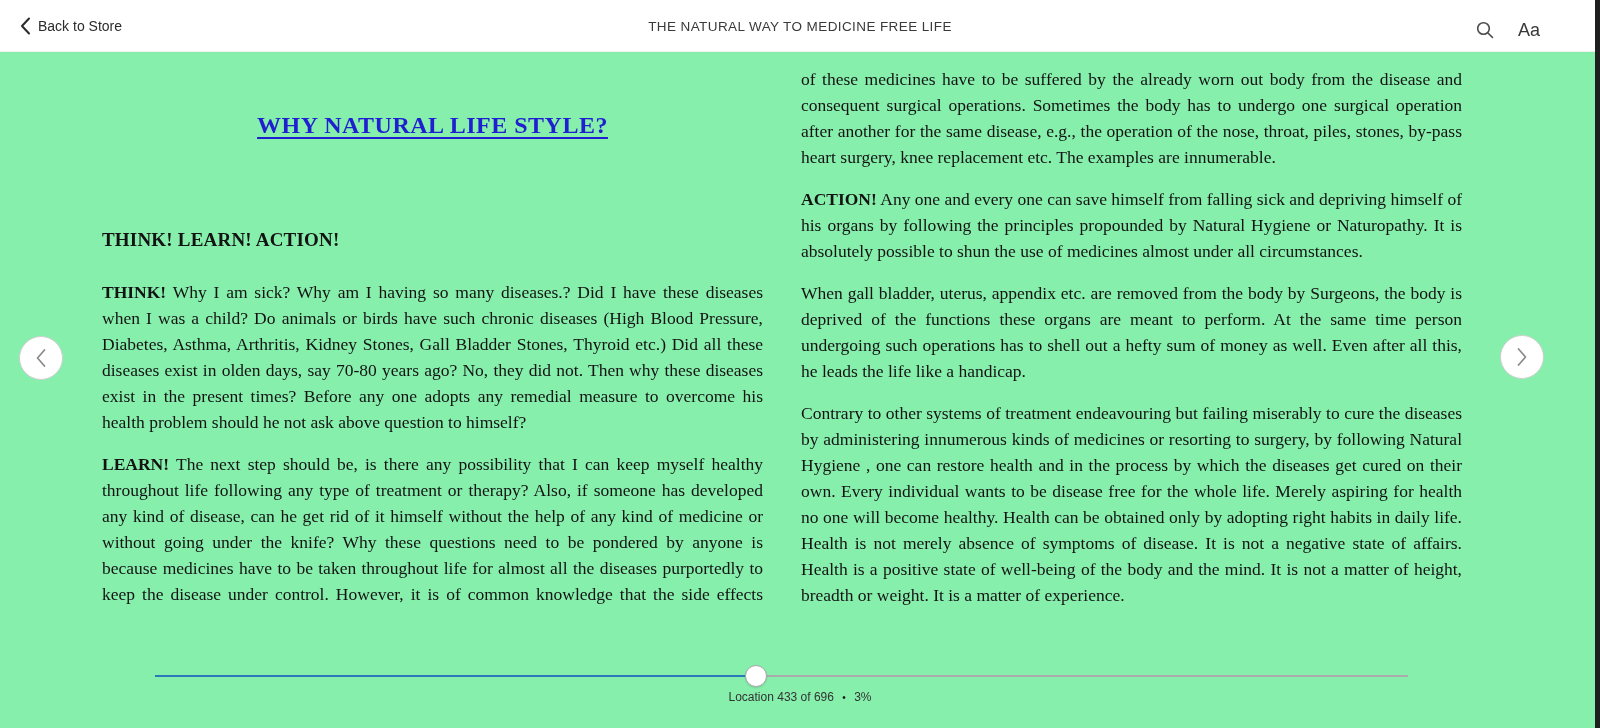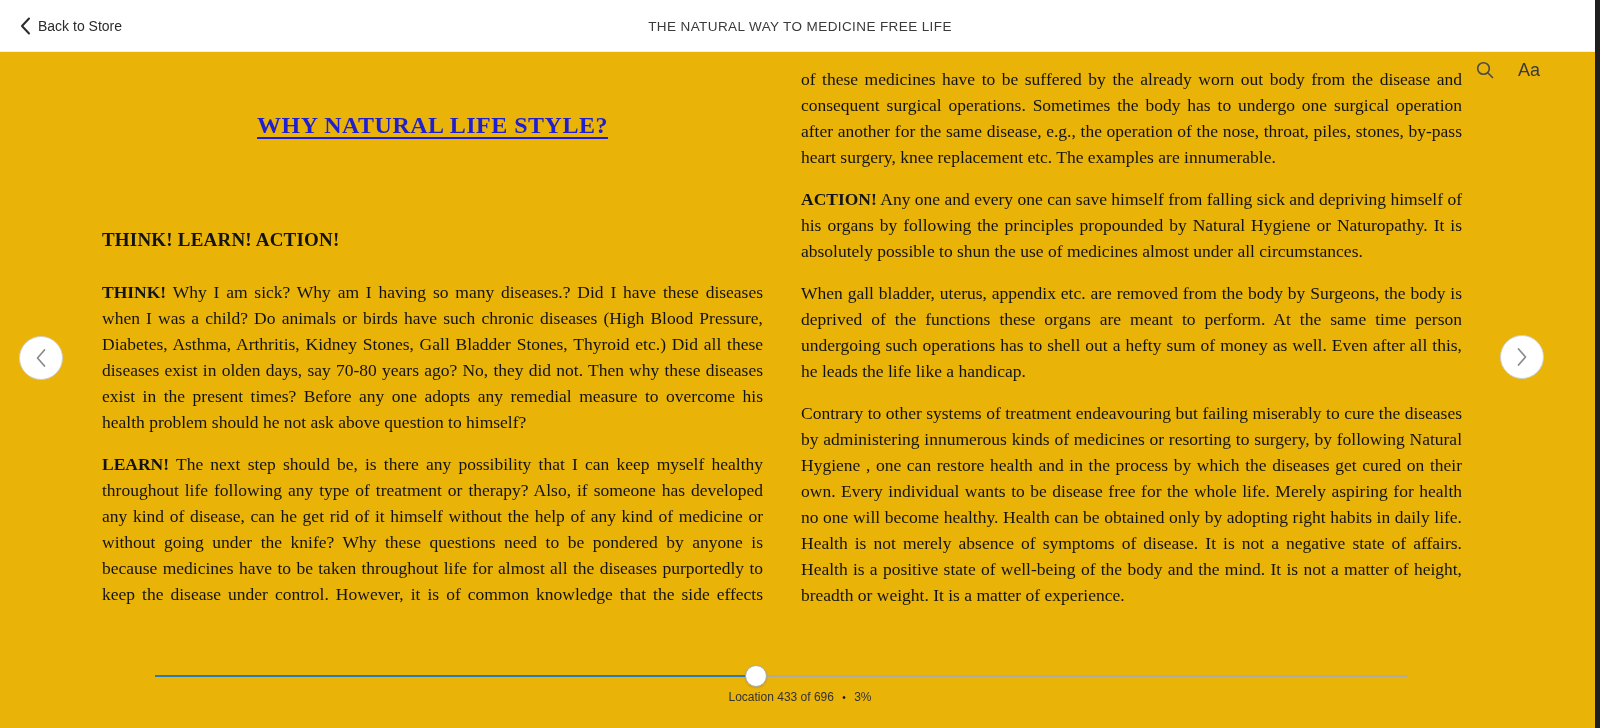--- a/index.html
+++ b/index.html
@@ -1,19 +1,19 @@
 <!DOCTYPE html>
 <html lang="en"><head>
 <meta charset="utf-8">
 <style>
   * { margin:0; padding:0; box-sizing:border-box; }
   html,body { background:#fff; }
   .app {
     position:relative; width:1600px; height:728px;
-    background:#eab308; overflow:hidden;
+    background:#86efac; overflow:hidden;
     font-family:"Liberation Sans", sans-serif;
     color:#222;
   }
 
   
   .topbar {
     position:absolute; top:0; left:0; width:100%; height:52px;
     background:#fff; border-bottom:1px solid #f1f1f1;
   }
   .back-btn {
@@ -23,21 +23,21 @@
     font-family:"Liberation Sans", sans-serif;
     font-size:14px; color:#2b2b2b;
   }
   .book-title {
     position:absolute; left:0; right:0; top:0; height:52px;
     display:flex; align-items:center; justify-content:center;
     font-size:13.5px; letter-spacing:.4px; color:#3a3a3a;
   }
   .topbar-right {
     position:absolute; right:60px; top:0; height:60px;
-    display:flex; align-items:center; gap:24px;margin-top:40px;
+    display:flex; align-items:center; gap:24px;
   }
   .icon-btn {
     background:none; border:none; cursor:pointer;
     display:flex; align-items:center; justify-content:center;
     color:#4a4a4a;
   }
   .aa-btn { font-family:"Liberation Sans", sans-serif; font-size:18px; color:#3a3a3a; }
 
   
   .content {

